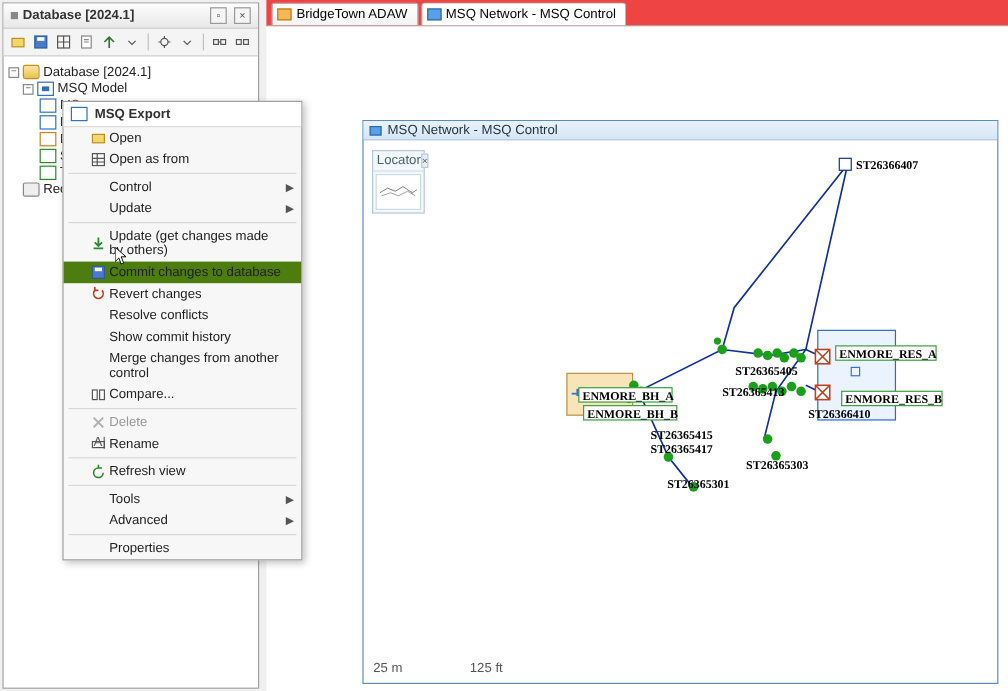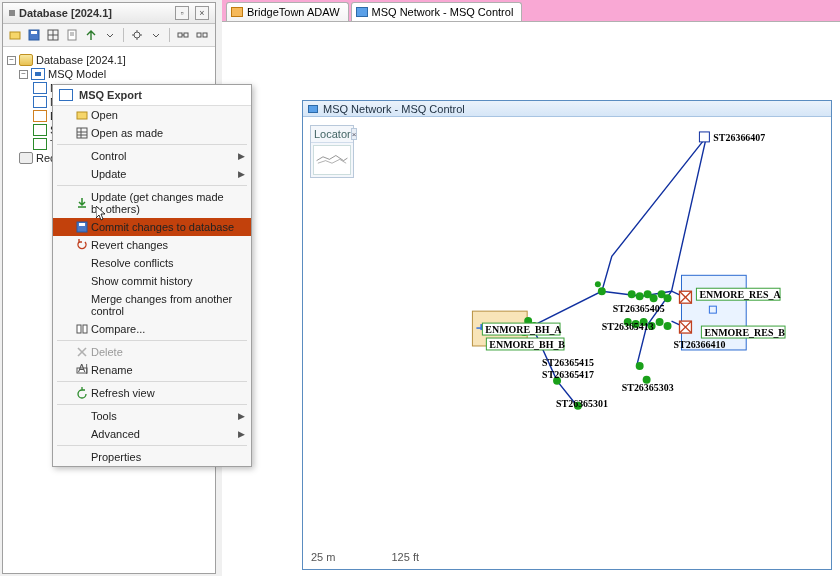--- a/index.html
+++ b/index.html
@@ -29,30 +29,30 @@
 .node-icon.child.orange { border-color: #d08020; }
 .node-icon.bin { background: #eee; border: 1px solid #888; border-radius: 2px; }
 .node-label { }
 .node-label.clipped { max-width: 30px; overflow: hidden; }
 
 
 .ctx-menu { position: absolute; left: 52px; top: 84px; width: 200px; background: #f7f7f7; border: 1px solid #a0a0a0; box-shadow: 2px 2px 6px rgba(0,0,0,0.25); z-index: 50; }
 .ctx-header { display: flex; align-items: center; gap: 6px; padding: 4px 6px; border-bottom: 1px solid #ddd; background: #fff; font-weight: bold; color: #333; }
 .ctx-header .icon-box { width: 14px; height: 12px; background: #fff; border: 1px solid #3070c0; display: flex; }
 .ctx-item { display: flex; align-items: center; padding: 3px 6px 3px 20px; cursor: default; justify-content: flex-end; }
-.ctx-item:hover, .ctx-item.hover { background: #c2410c; }
+.ctx-item:hover, .ctx-item.hover { background: #4d7c0f; }
 .ctx-ico { width: 18px; display: flex; align-items: center; justify-content: center; }
 .ctx-label { flex: 1; color: #222; }
 .ctx-label.disabled { color: #9a9a9a; }
 .ctx-arrow { width: 10px; text-align: right; color: #555; font-size: 9px; }
 .ctx-sep { height: 1px; background: #d8d8d8; margin: 2px 4px; }
 
 
 .right-area { position: absolute; left: 222px; top: 0; right: 0; bottom: 0; background: #f0f0f0; }
-.tabs { background: #f9a8d4; border-bottom: 1px solid #b0b0b0; height: 22px; display: flex; align-items: flex-end; padding-left: 4px; gap: 2px; }
+.tabs { background: #ef4444; border-bottom: 1px solid #b0b0b0; height: 22px; display: flex; align-items: flex-end; padding-left: 4px; gap: 2px; }
 .tab { background: linear-gradient(#fff,#f4f4f4); border: 1px solid #b0b0b0; border-bottom: none; padding: 2px 8px 2px 4px; display: flex; align-items: center; gap: 4px; border-radius: 3px 3px 0 0; height: 19px; }
 .tab.active { background: #fff; }
 .tab-ico { width: 12px; height: 10px; border: 1px solid #888; }
 .tab-ico.orange { background: #f6b95a; border-color: #c07a10; }
 .tab-ico.blue { background: #5aa0e8; border-color: #2d6aa8; }
 
 .canvas-wrap { position: absolute; left: 0; top: 22px; right: 0; bottom: 0; background: #fff; padding: 78px 0 0 80px; }
 .canvas-frame { position: relative; width: 530px; height: 470px; border: 1px solid #5a8cc0; background: #fff; }
 .canvas-title { position: absolute; left: 0; top: 0; right: 0; height: 16px; background: linear-gradient(#eaf2fb,#d6e6f7); border-bottom: 1px solid #a8c4e2; display: flex; align-items: center; gap: 5px; padding: 0 5px; color: #234; }
 .canvas-title .cico { width: 10px; height: 8px; border: 1px solid #2d6aa8; background: #5aa0e8; }
@@ -208,21 +208,21 @@
       </div>
       <div class="ctx-item">
         <span class="ctx-ico">
           <svg width="12" height="12">
             <rect x="1" y="1" width="10" height="10" fill="none" stroke="#555"></rect>
             <line x1="1" y1="5" x2="11" y2="5" stroke="#555"></line>
             <line x1="1" y1="8" x2="11" y2="8" stroke="#555"></line>
             <line x1="5" y1="1" x2="5" y2="11" stroke="#555"></line>
           </svg>
         </span>
-        <span class="ctx-label">Open as made</span>
+        <span class="ctx-label">Open as from</span>
         <span class="ctx-arrow"></span>
       </div>
       <div class="ctx-sep"></div>
       <div class="ctx-item">
         <span class="ctx-ico"></span>
         <span class="ctx-label">Control</span>
         <span class="ctx-arrow">▶</span>
       </div>
       <div class="ctx-item">
         <span class="ctx-ico"></span>

